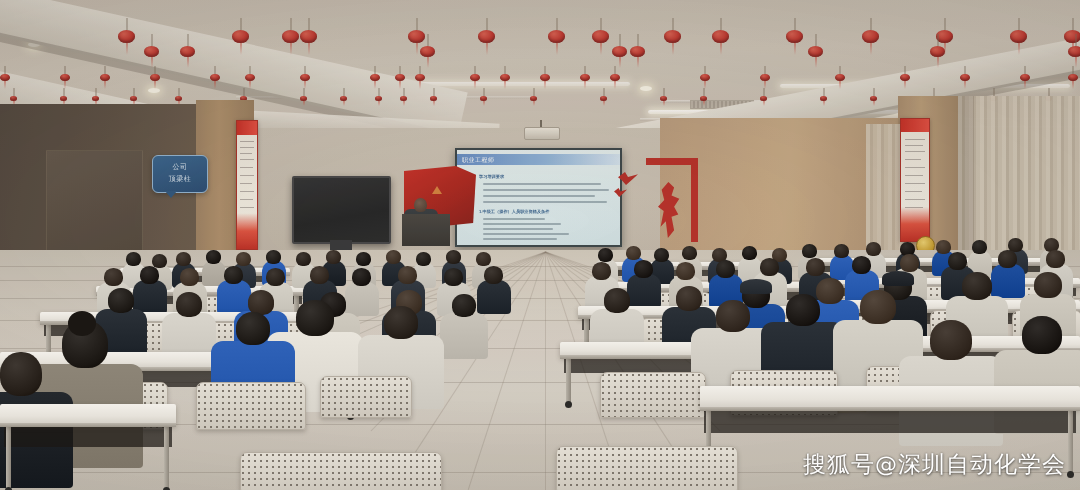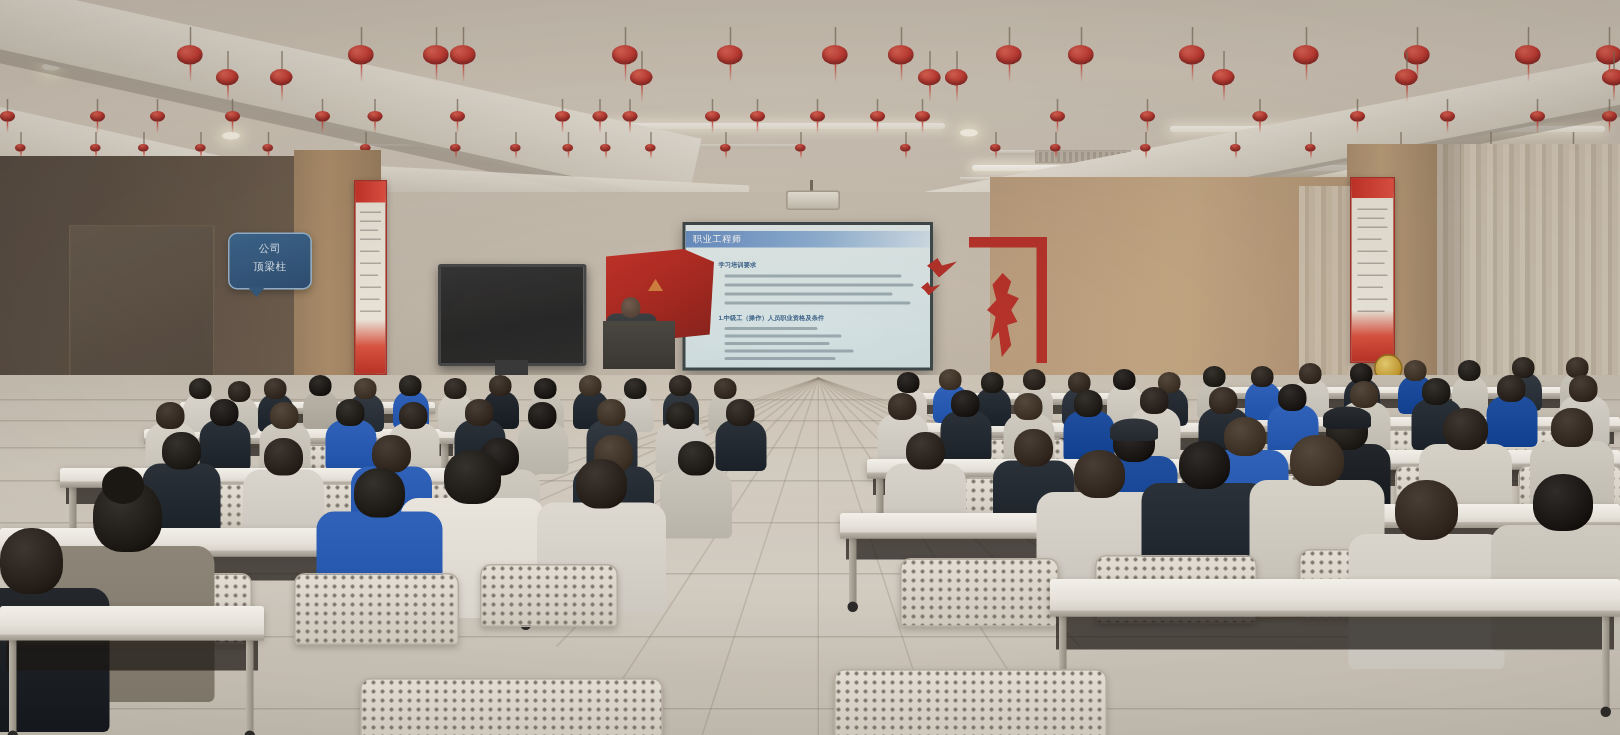--- a/index.html
+++ b/index.html
@@ -1202,14 +1202,17 @@
     </div>
 
   <div class="book"></div>
   <div class="pen" style="left:828px;top:396px;width:22px;height:2px;transform:rotate(7deg);"></div>
   <div class="penred" style="left:28px;top:402px;width:34px;height:3px;"></div>
   <div class="pen" style="left:414px;top:352px;width:20px;height:2px;transform:rotate(-24deg);"></div>
 
   <div class="warm"></div>
   <div class="grade"></div>
 
+  <div class="wm">
+    <span class="sh">搜狐号</span><span class="at">@</span><span>深圳自动化学会</span>
+  </div>
 
 </div>
 
 </body></html>

